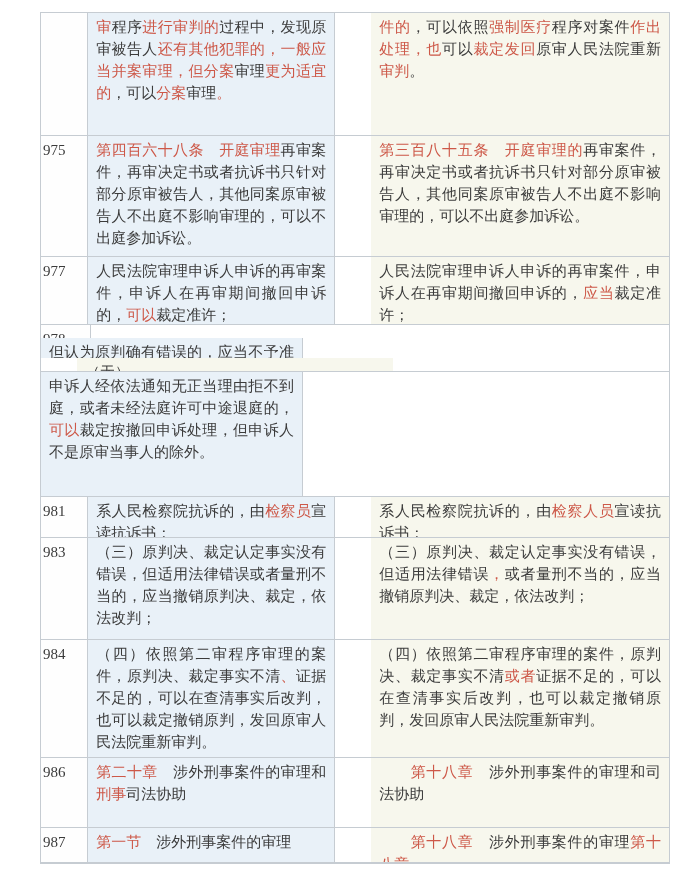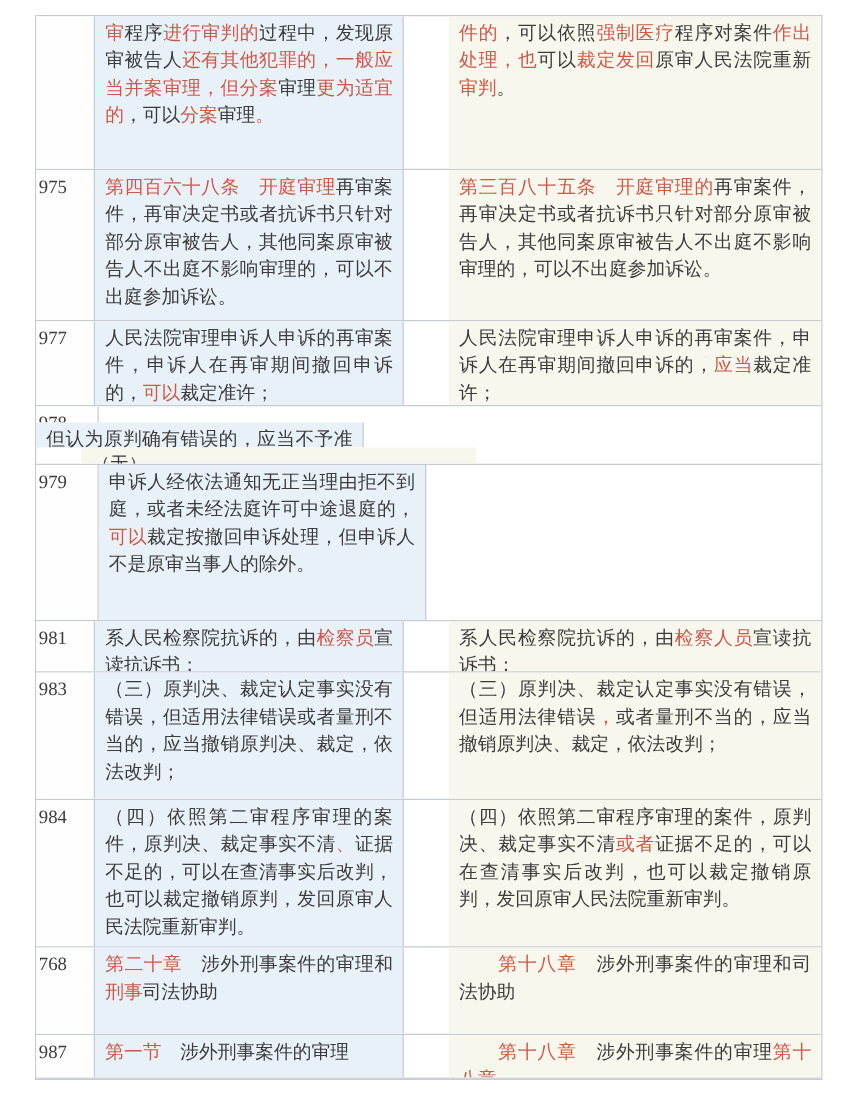--- a/index.html
+++ b/index.html
@@ -16,21 +16,21 @@
   .page{
     position:relative;
     width:677px;height:876px;
     background:var(--page-bg);
     overflow:hidden;
     font-family:"Liberation Serif","DejaVu Serif",serif;
     color:var(--text);
   }
   .cmp-table{
     position:absolute;
-    left:28px;top:12px;
+    left:40px;top:12px;
     width:628px;
     border:1px solid var(--border);
   }
   .row{
     display:flex;
     box-sizing:border-box;
     border-bottom:1px solid var(--border);
     overflow:hidden;
   }
   .row:last-child{border-bottom:1px solid var(--border);}
@@ -81,40 +81,39 @@
         <div class="cell num">977</div>
         <div class="cell left"><span class="seg">人民法院审理申诉人申诉的再审案件，申诉人在再审期间撤回申诉的，</span><span class="seg red">可以</span><span class="seg">裁定准许；</span></div>
         <div class="cell right"><span class="seg">人民法院审理申诉人申诉的再审案件，申诉人在再审期间撤回申诉的，</span><span class="seg red">应当</span><span class="seg">裁定准许；</span></div>
       </div>
       <div class="row" style="height: 47px; flex-direction: column;">
         <div class="cell num">978</div>
         <div class="cell left"><span class="seg">但认为原判确有错误的，应当不予准许，继续按照再审案件审理。</span></div>
         <div class="cell right"><span class="seg">（无）</span></div>
       </div>
       <div class="row" style="height: 125px;">
-        <div class="cell num">979</div>
         <div class="cell left"><span class="seg">申诉人经依法通知无正当理由拒不到庭，或者未经法庭许可中途退庭的，</span><span class="seg red">可以</span><span class="seg">裁定按撤回申诉处理，但申诉人不是原审当事人的除外。</span></div>
       </div>
       <div class="row" style="height: 41px;">
         <div class="cell num">981</div>
         <div class="cell left"><span class="seg">系人民检察院抗诉的，由</span><span class="seg red">检察员</span><span class="seg">宣读抗诉书；</span></div>
         <div class="cell right"><span class="seg">系人民检察院抗诉的，由</span><span class="seg red">检察人员</span><span class="seg">宣读抗诉书；</span></div>
       </div>
       <div class="row" style="height: 102px;">
         <div class="cell num">983</div>
         <div class="cell left"><span class="seg">（三）原判决、裁定认定事实没有错误，但适用法律错误或者量刑不当的，应当撤销原判决、裁定，依法改判；</span></div>
         <div class="cell right"><span class="seg">（三）原判决、裁定认定事实没有错误，但适用法律错误</span><span class="seg red">，</span><span class="seg">或者量刑不当的，应当撤销原判决、裁定，依法改判；</span></div>
       </div>
       <div class="row" style="height: 118px;">
         <div class="cell num">984</div>
         <div class="cell left"><span class="seg">（四）依照第二审程序审理的案件，原判决、裁定事实不清</span><span class="seg red">、</span><span class="seg">证据不足的，可以在查清事实后改判，也可以裁定撤销原判，发回原审人民法院重新审判。</span></div>
         <div class="cell right"><span class="seg">（四）依照第二审程序审理的案件，原判决、裁定事实不清</span><span class="seg red">或者</span><span class="seg">证据不足的，可以在查清事实后改判，也可以裁定撤销原判，发回原审人民法院重新审判。</span></div>
       </div>
       <div class="row" style="height: 70px;">
-        <div class="cell num">768</div>
+        <div class="cell num">986</div>
         <div class="cell left"><span class="seg red">第二十章</span><span class="seg">　涉外刑事案件的审理和</span><span class="seg red">刑事</span><span class="seg">司法协助</span></div>
         <div class="cell right"><span class="seg">　　</span><span class="seg red">第十八章</span><span class="seg">　涉外刑事案件的审理和司法协助</span></div>
       </div>
       <div class="row" style="height: 35px;">
         <div class="cell num">987</div>
         <div class="cell left"><span class="seg red">第一节</span><span class="seg">　涉外刑事案件的审理</span></div>
         <div class="cell right"><span class="seg">　　</span><span class="seg red">第十八章</span><span class="seg">　涉外刑事案件的审理</span><span class="seg red">第十八章</span></div>
       </div>
     </div>
 </div>

